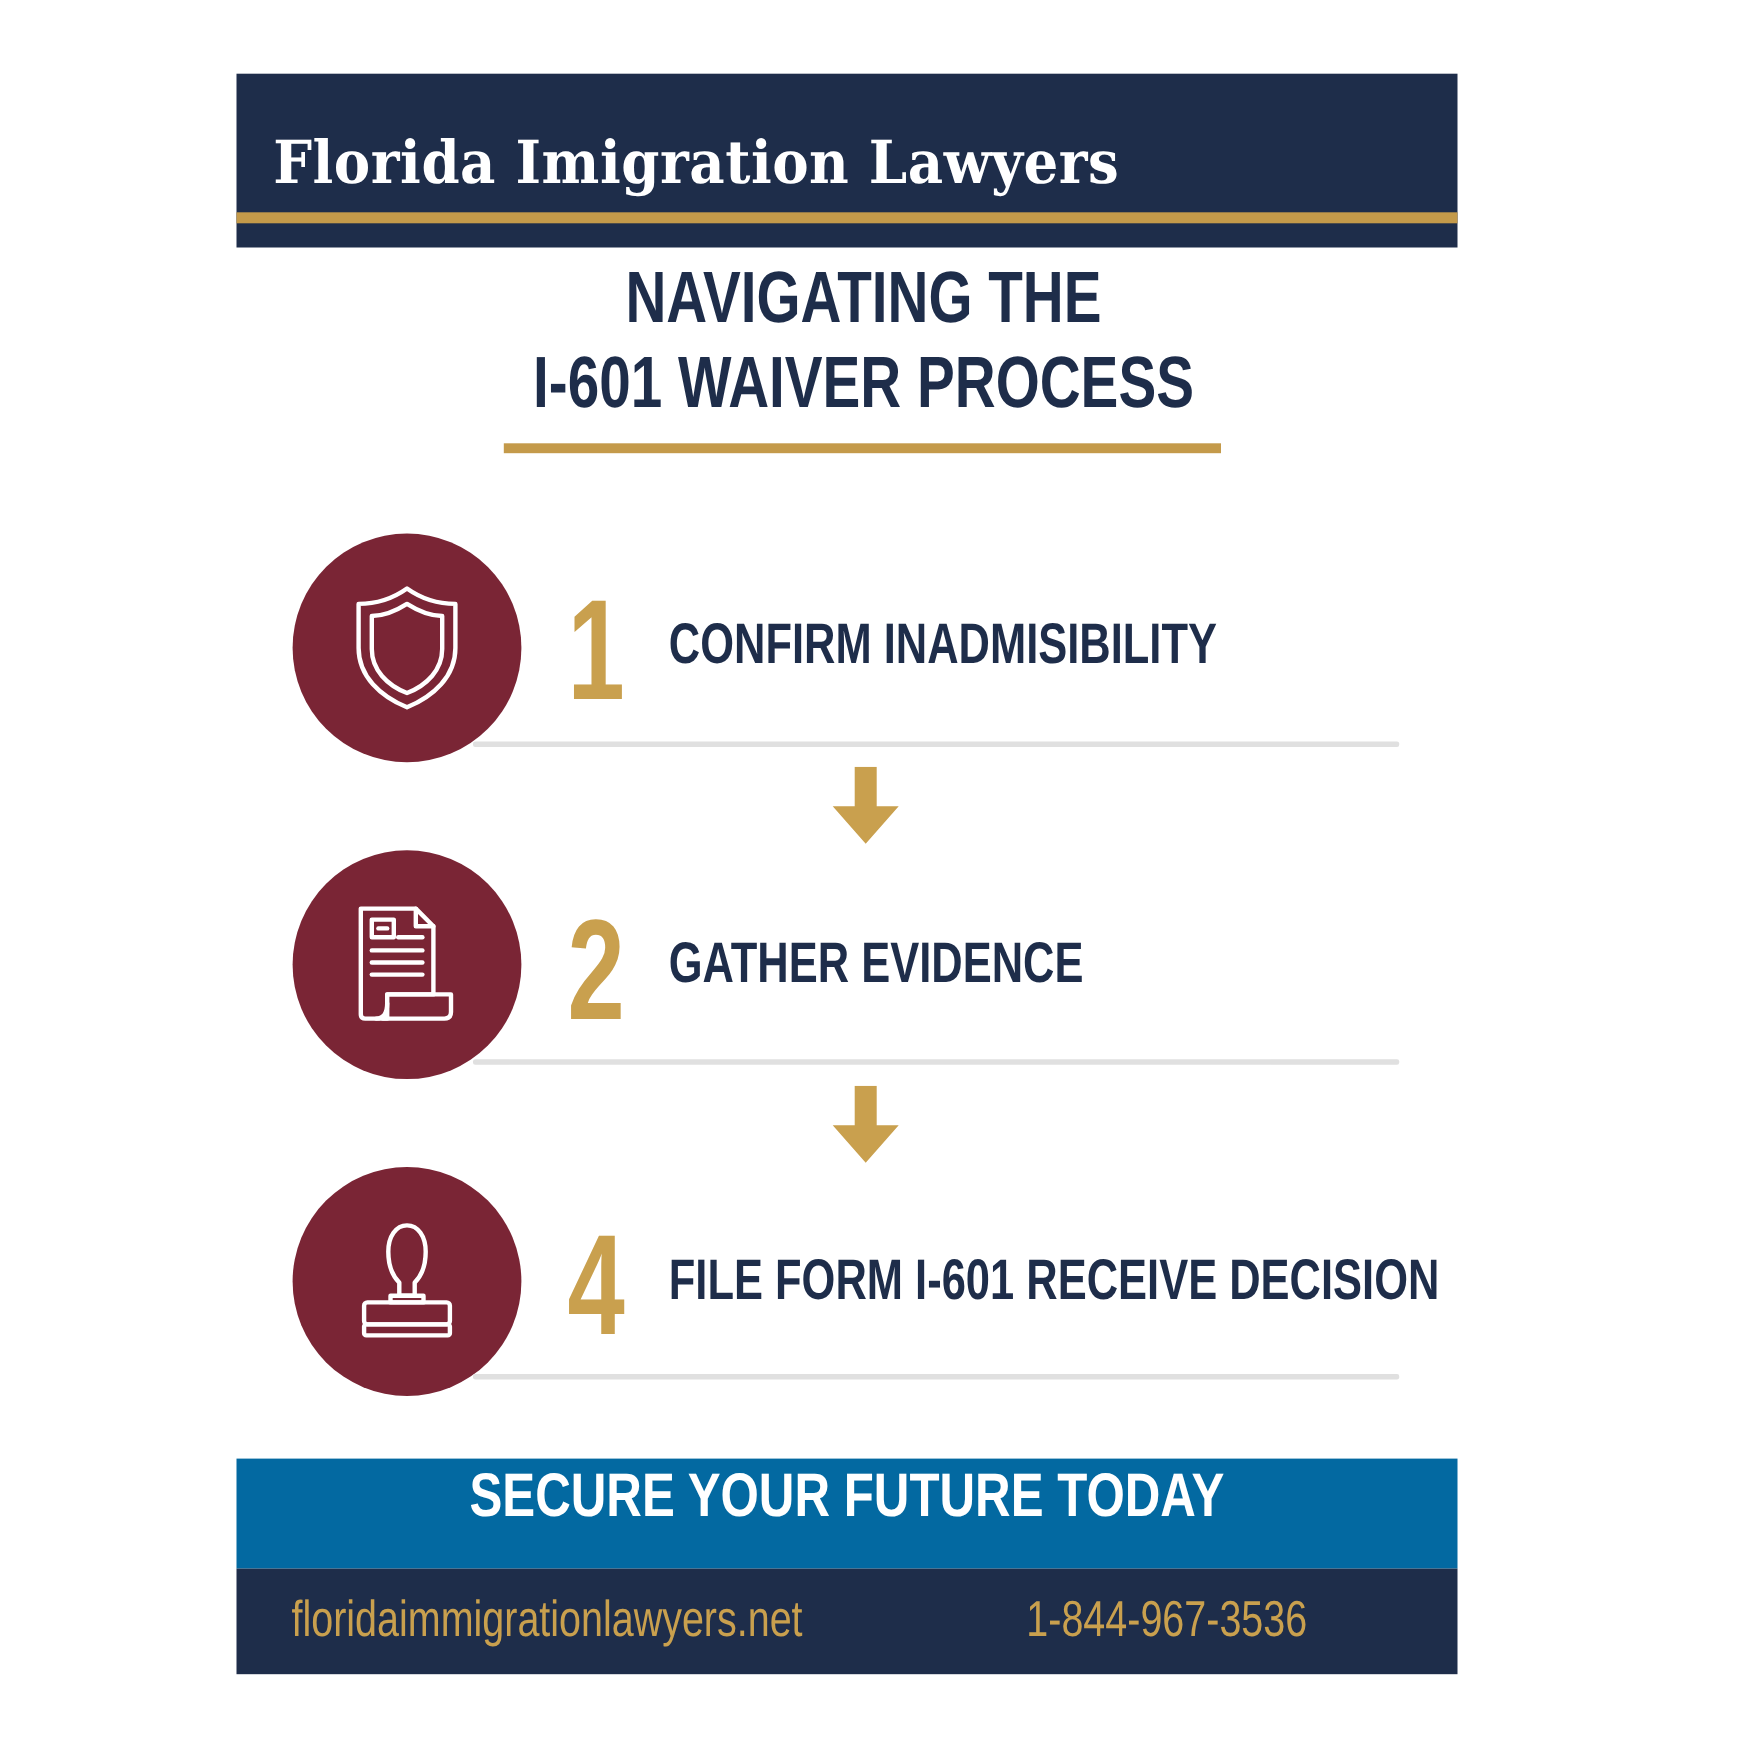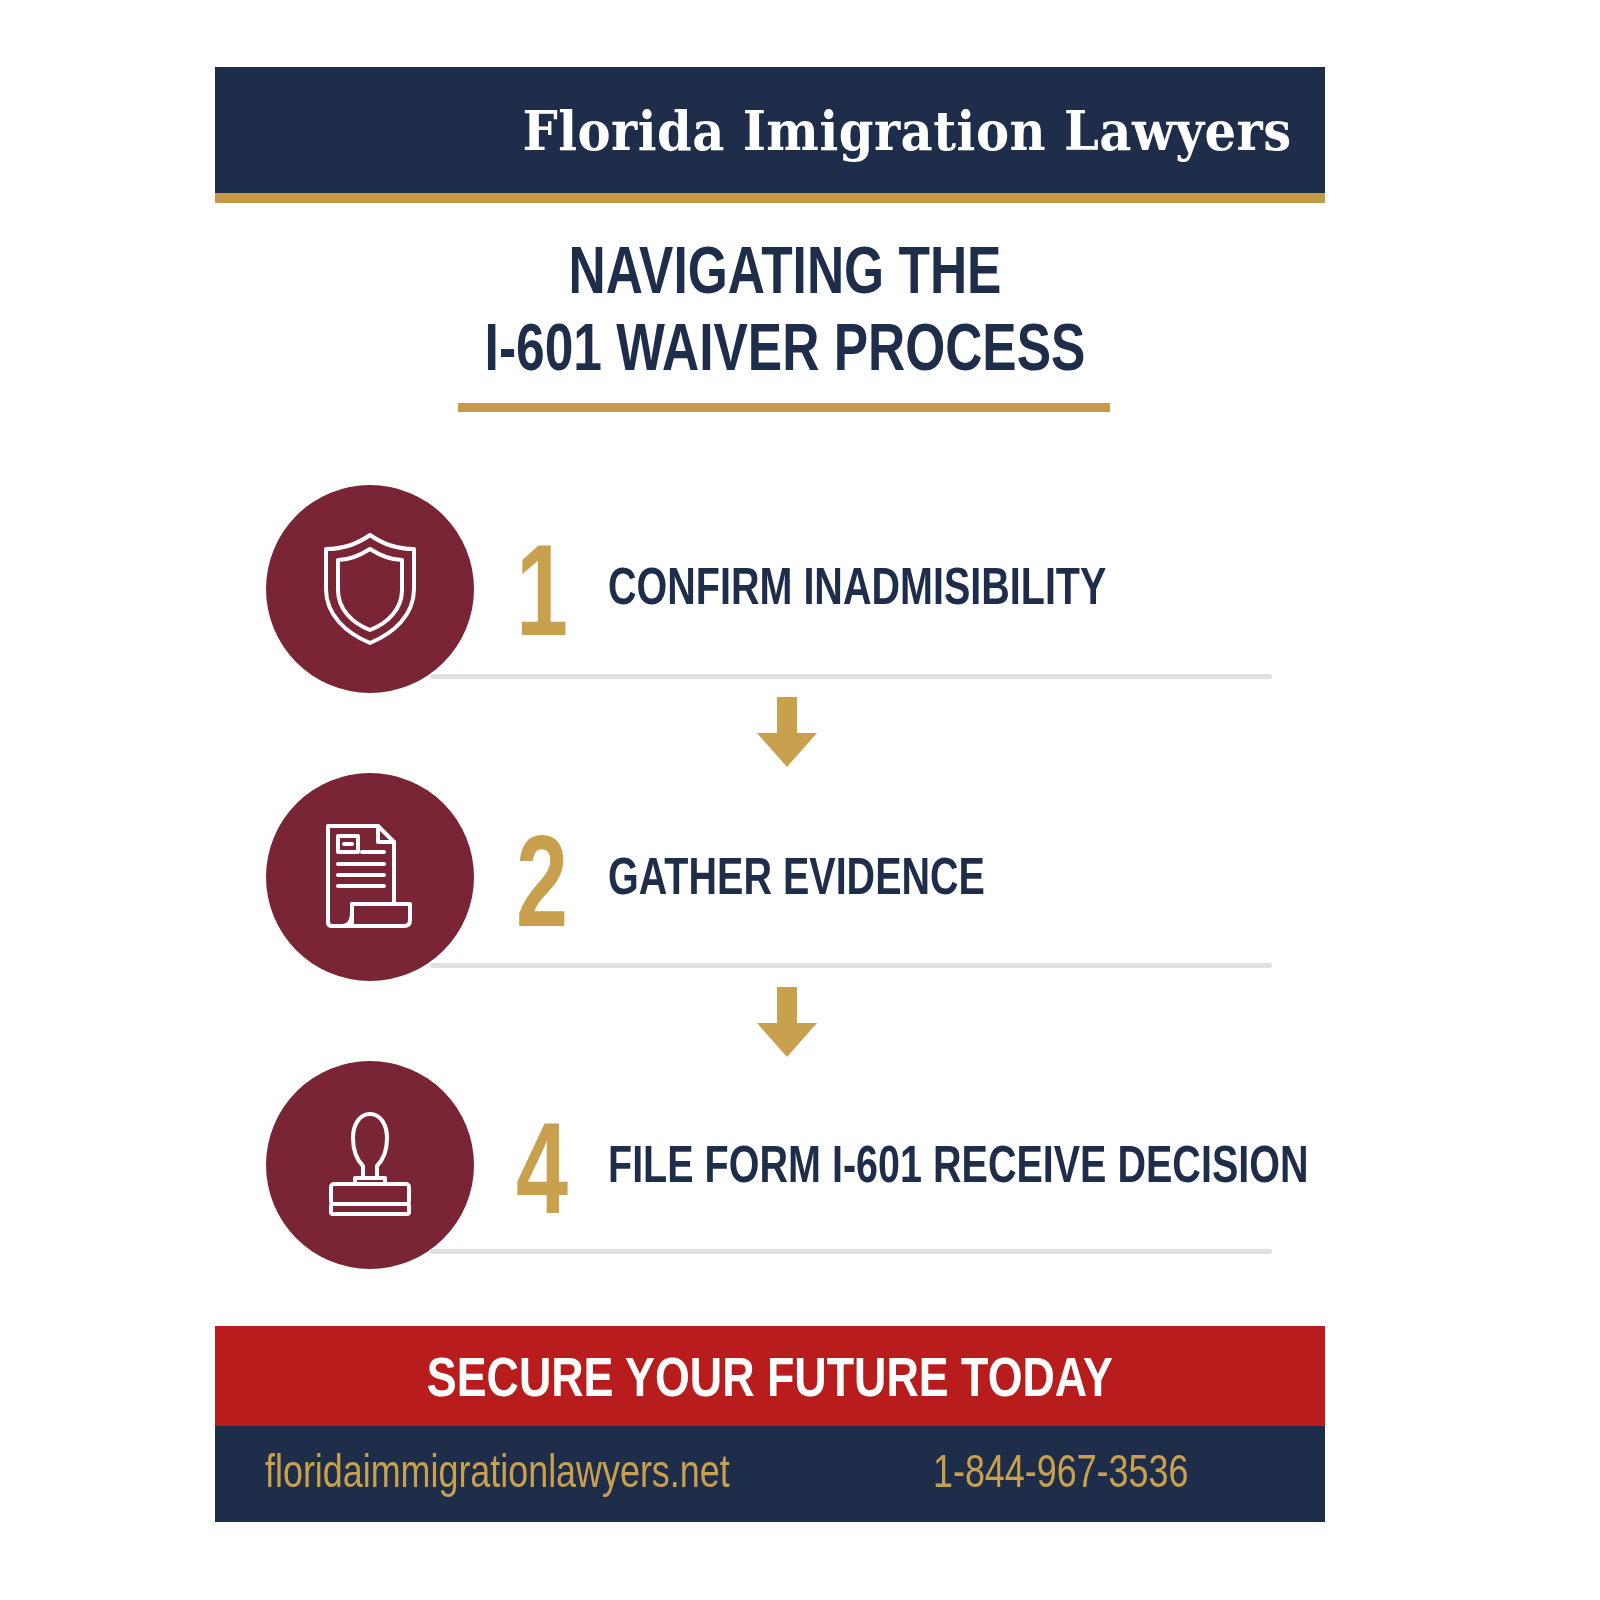--- a/index.html
+++ b/index.html
@@ -2,23 +2,23 @@
 <html><head>
   <meta charset="utf-8">
   <style>
     html, body { margin: 0; padding: 0; }
     body {
       width: 1600px; height: 1600px; background: #ffffff; position: relative; overflow: hidden;
       font-family: "Liberation Sans", sans-serif;
     }
     .abs { position: absolute; }
     .header-bar {
-      left: 215px; top: 67px; width: 1110px; height: 126px;
+      left: 215px; top: 67px; width: 1110px; height: 158px;
       background: #1e2d4a;
-      display: flex; align-items: center; justify-content: flex-end;
+      display: flex; align-items: center; justify-content: flex-start;
     }
     .header-stripe { left: 215px; top: 193px; width: 1110px; height: 10px; background: #c49a4a; }
     .header-title {
       color: #ffffff; font-family: "DejaVu Serif", serif; font-weight: bold;
       font-size: 54px; letter-spacing: 0.5px; transform: scaleX(0.92); white-space: nowrap;
       margin-top: 2px;
     }
     .main-title {
       left: 300px; width: 970px; text-align: center; color: #1e2d4a;
       font-family: "Liberation Sans", sans-serif; font-weight: bold;
@@ -37,22 +37,22 @@
     }
     .step-label {
       color: #1e2d4a; font-family: "Liberation Sans", sans-serif; font-weight: bold;
       font-size: 52px; line-height: 60px; transform: scaleX(0.76); transform-origin: left center;
       white-space: nowrap;
     }
     .divider { left: 430px; width: 842px; height: 5px; background: #e0e0e0; border-radius: 2px; }
     .arrow { width: 64px; height: 72px; }
 
     .cta-bar {
-      left: 215px; top: 1326px; width: 1110px; height: 100px; background: #b91c1c;
-      display: flex; align-items: center; justify-content: center;
+      left: 215px; top: 1326px; width: 1110px; height: 100px; background: #0369a1;
+      display: flex; align-items: flex-start; justify-content: center;
     }
     .cta-text {
       color: #ffffff; font-family: "Liberation Sans", sans-serif; font-weight: bold;
       font-size: 56px; transform: scaleX(0.8); white-space: nowrap;
     }
     .footer-bar {
       left: 215px; top: 1426px; width: 1110px; height: 96px; background: #1e2d4a;
     }
     .footer-link {
       color: #c9a04e; font-family: "Liberation Sans", sans-serif;

